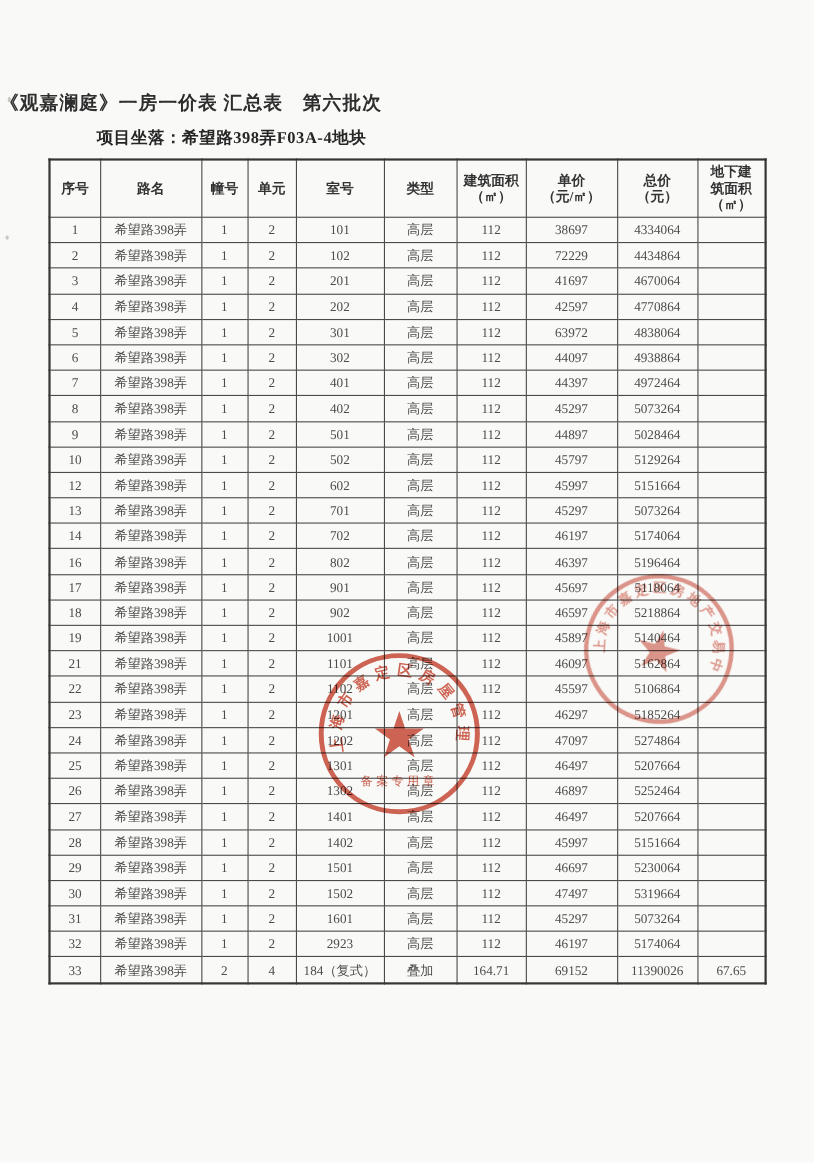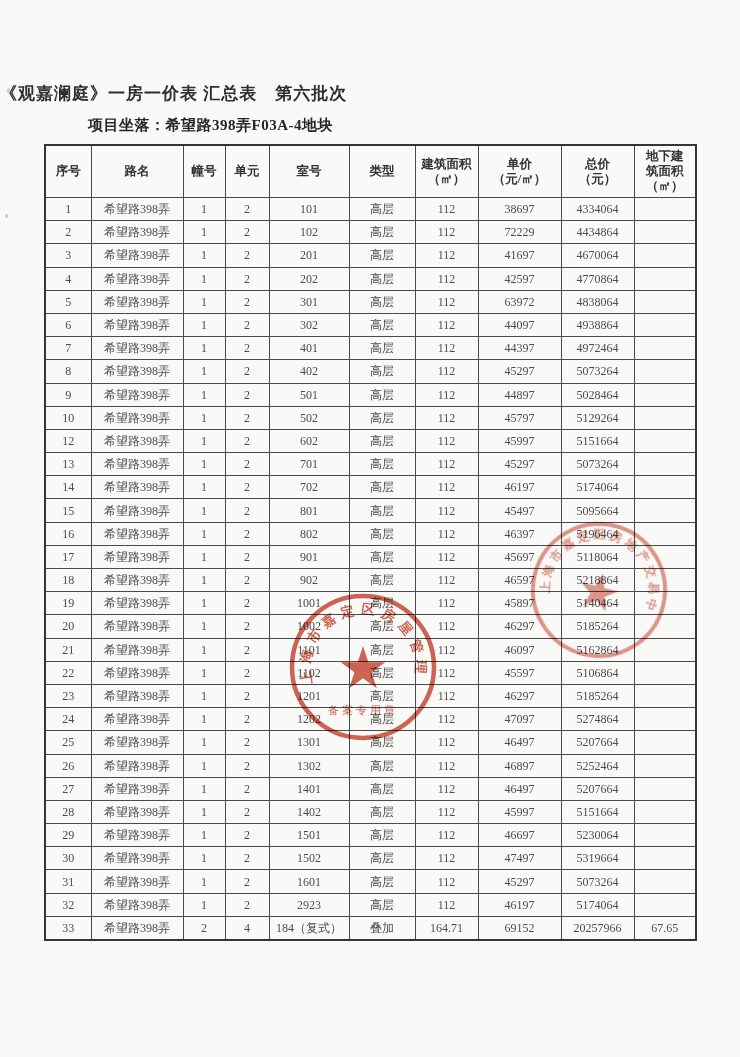--- a/index.html
+++ b/index.html
@@ -243,32 +243,20 @@
         <td>1</td>
         <td>2</td>
         <td>702</td>
         <td>高层</td>
         <td>112</td>
         <td>46197</td>
         <td>5174064</td>
         <td></td>
       </tr>
       <tr>
-        <td>15</td>
-        <td>希望路398弄</td>
-        <td>1</td>
-        <td>2</td>
-        <td>801</td>
-        <td>高层</td>
-        <td>112</td>
-        <td>45497</td>
-        <td>5095664</td>
-        <td></td>
-      </tr>
-      <tr>
         <td>16</td>
         <td>希望路398弄</td>
         <td>1</td>
         <td>2</td>
         <td>802</td>
         <td>高层</td>
         <td>112</td>
         <td>46397</td>
         <td>5196464</td>
         <td></td>
@@ -300,32 +288,20 @@
       <tr>
         <td>19</td>
         <td>希望路398弄</td>
         <td>1</td>
         <td>2</td>
         <td>1001</td>
         <td>高层</td>
         <td>112</td>
         <td>45897</td>
         <td>5140464</td>
-        <td></td>
-      </tr>
-      <tr>
-        <td>20</td>
-        <td>希望路398弄</td>
-        <td>1</td>
-        <td>2</td>
-        <td>1002</td>
-        <td>高层</td>
-        <td>112</td>
-        <td>46297</td>
-        <td>5185264</td>
         <td></td>
       </tr>
       <tr>
         <td>21</td>
         <td>希望路398弄</td>
         <td>1</td>
         <td>2</td>
         <td>1101</td>
         <td>高层</td>
         <td>112</td>
@@ -467,21 +443,21 @@
       </tr>
       <tr>
         <td>33</td>
         <td>希望路398弄</td>
         <td>2</td>
         <td>4</td>
         <td>184（复式）</td>
         <td>叠加</td>
         <td>164.71</td>
         <td>69152</td>
-        <td>20257966</td>
+        <td>11390026</td>
         <td>67.65</td>
       </tr>
     </tbody>
 </table>
 
 <svg class="stamp stamp-a" width="160" height="160" viewBox="0 0 160 160">
   <defs>
     <path id="arcA" d="M 30.2 98.1 A 53 53 0 1 1 129.8 98.1" fill="none"></path>
   </defs>
   <circle cx="80" cy="80" r="71" fill="none" stroke="#c8432f" stroke-width="4.5"></circle>

